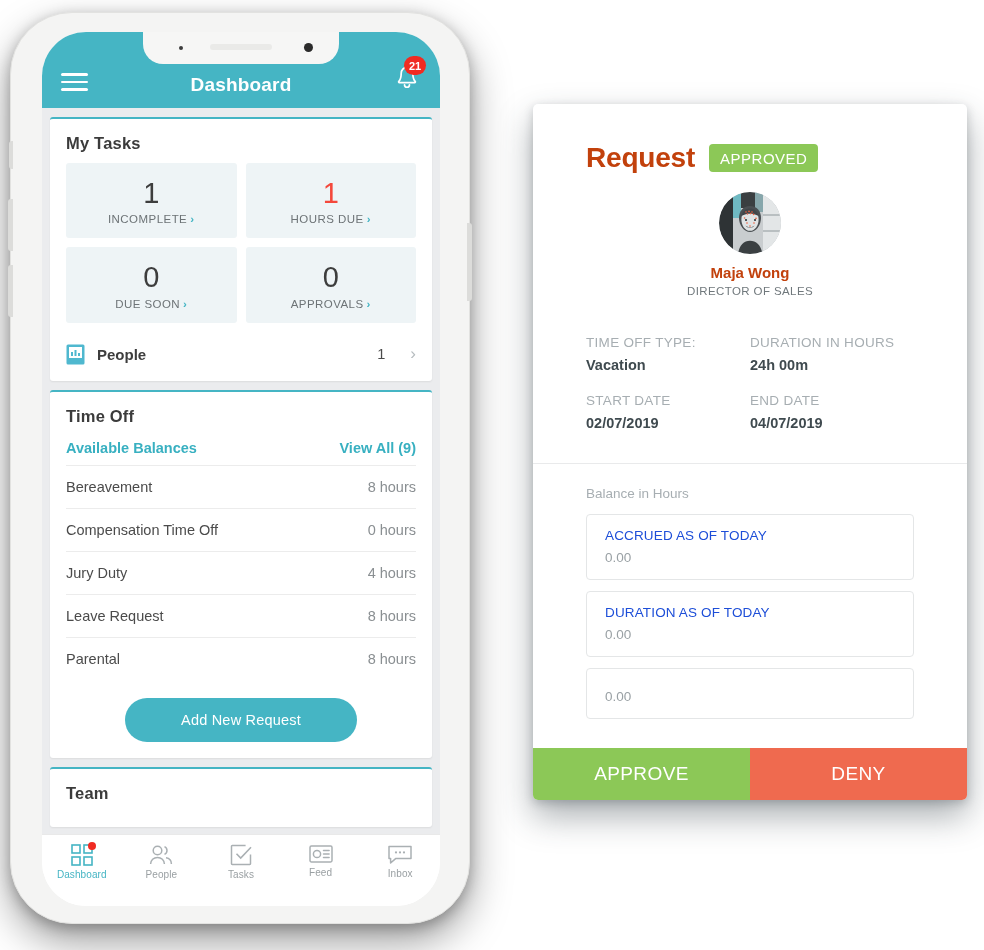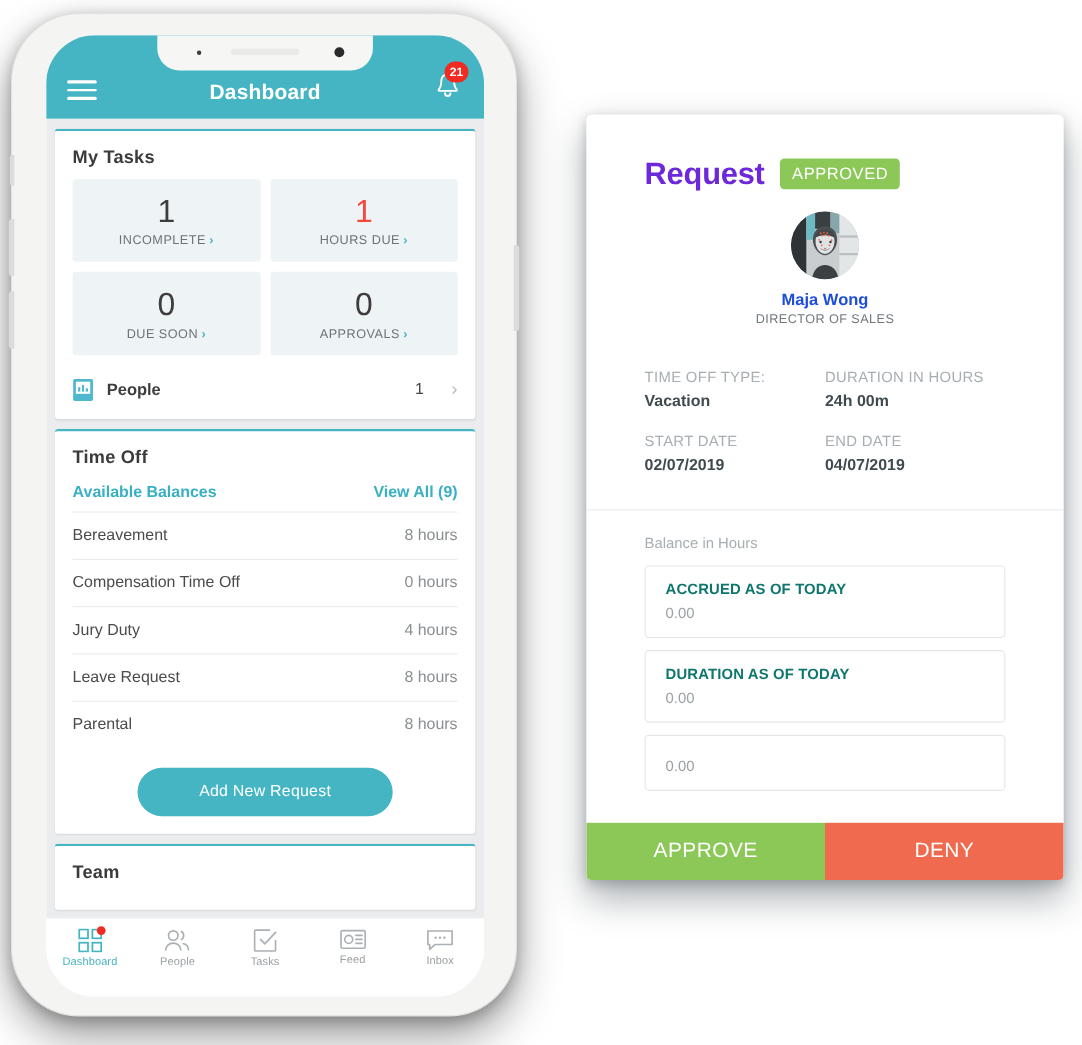--- a/index.html
+++ b/index.html
@@ -126,48 +126,48 @@
 
   
   #request-panel {
     position:absolute; left:533px; top:104px;
     width:434px; height:696px;
     background:#fff; border-radius:5px;
     box-shadow:0 16px 34px rgba(40,52,60,.40), 0 3px 10px rgba(40,52,60,.22);
     overflow:hidden;
   }
   #request-head { display:flex; align-items:center; gap:14px; padding:38px 0 0 53px; }
-  #request-title { font-size:28px; font-weight:700; color:#6d28d9; letter-spacing:-.2px; }
+  #request-title { font-size:28px; font-weight:700; color:#c2410c; letter-spacing:-.2px; }
   #status-badge {
     background:#8cc857; color:#fff; font-size:15px; letter-spacing:.5px;
     padding:6px 11px 5px; border-radius:4px;
   }
   #requester { text-align:center; padding-top:18px; }
   #avatar {
     width:62px; height:62px; border-radius:50%; margin:0 auto; overflow:hidden;
     background:#d4d8da; position:relative;
   }
-  #requester-name { font-size:15px; font-weight:700; color:#1d4ed8; margin-top:10px; }
+  #requester-name { font-size:15px; font-weight:700; color:#c2410c; margin-top:10px; }
   #requester-role { font-size:11.5px; color:#70787c; letter-spacing:.4px; margin-top:4px; }
 
   #detail-grid {
     display:grid; grid-template-columns:1fr 1fr;
     row-gap:20px; padding:38px 53px 0;
   }
   .detail-label { font-size:13.5px; color:#a7aeb2; letter-spacing:.3px; }
   .detail-value { font-size:14.5px; color:#3f4a4f; font-weight:700; margin-top:7px; }
   #panel-divider { height:1px; background:#e9eaeb; margin:32px 0 0; }
 
   #balance-section { padding:22px 53px 0; }
   #balance-heading { font-size:13.5px; color:#a7aeb2; margin-bottom:13px; }
   .bal-card {
     border:1px solid #e4e6e7; border-radius:4px;
     padding:13px 18px 14px; margin-bottom:11px;
   }
-  .bal-card-title { font-size:13.5px; font-weight:700; color:#0f766e; letter-spacing:.15px; }
+  .bal-card-title { font-size:13.5px; font-weight:400; color:#1d4ed8; letter-spacing:.15px; }
   .bal-card-value { font-size:13.5px; color:#9aa1a5; margin-top:7px; }
 
   #action-bar { position:absolute; bottom:0; left:0; right:0; height:52px; display:flex; }
   .action-btn {
     flex:1; border:none; color:#fff; font-size:19px; font-family:inherit;
     letter-spacing:.4px; cursor:pointer;
   }
   #approve-button { background:#8cc857; }
   #deny-button { background:#ef6a4f; }
 </style>

